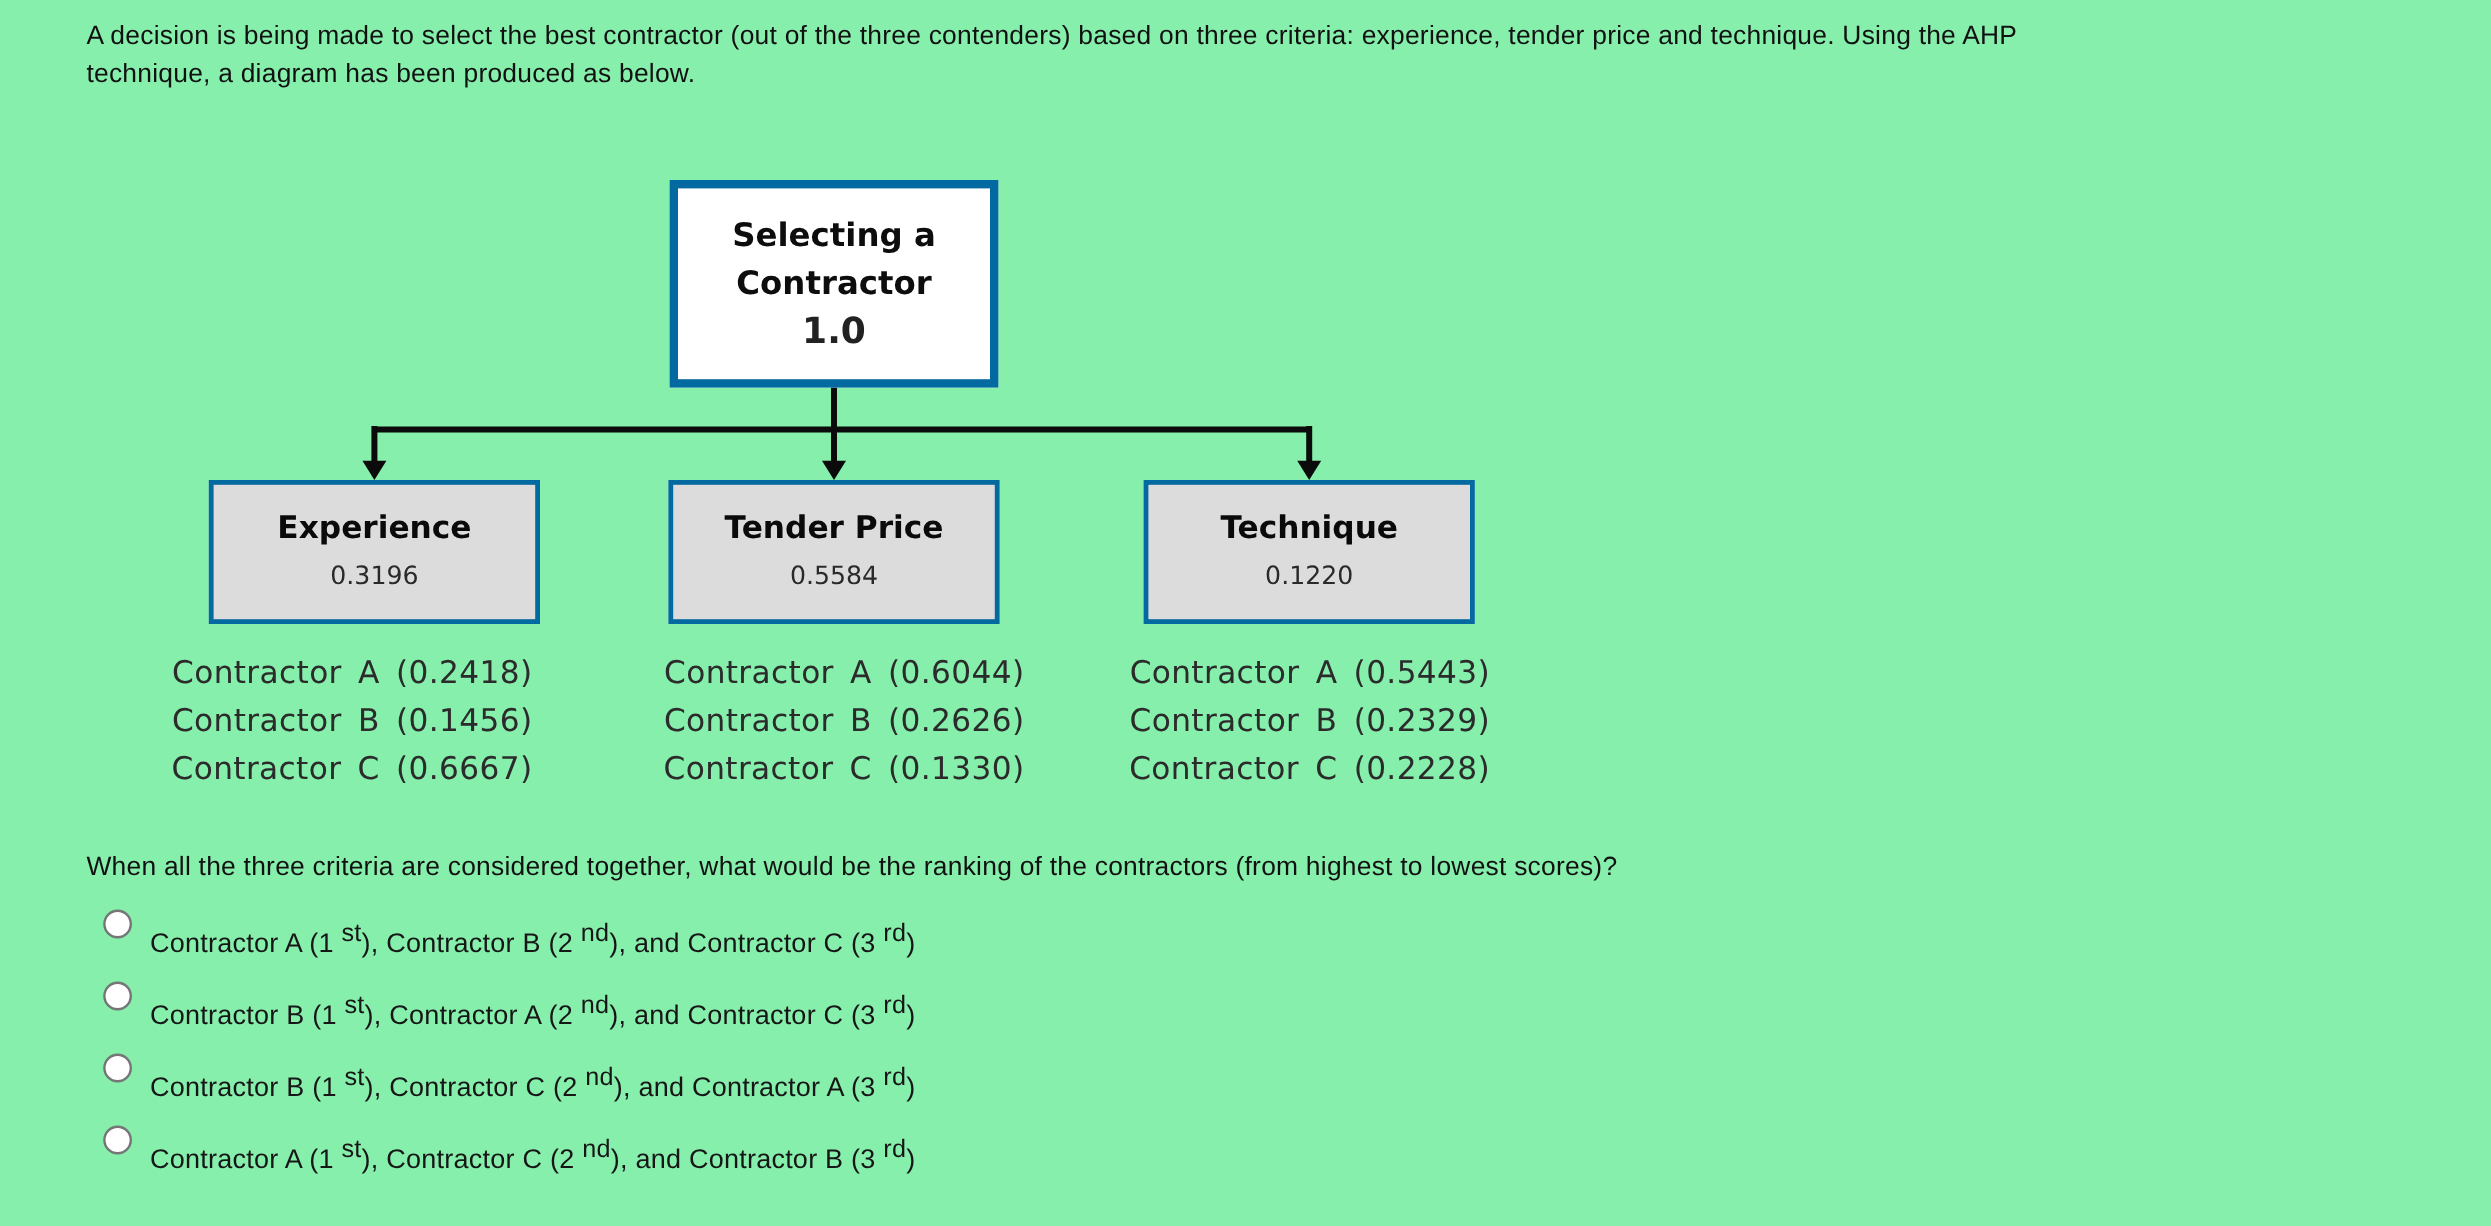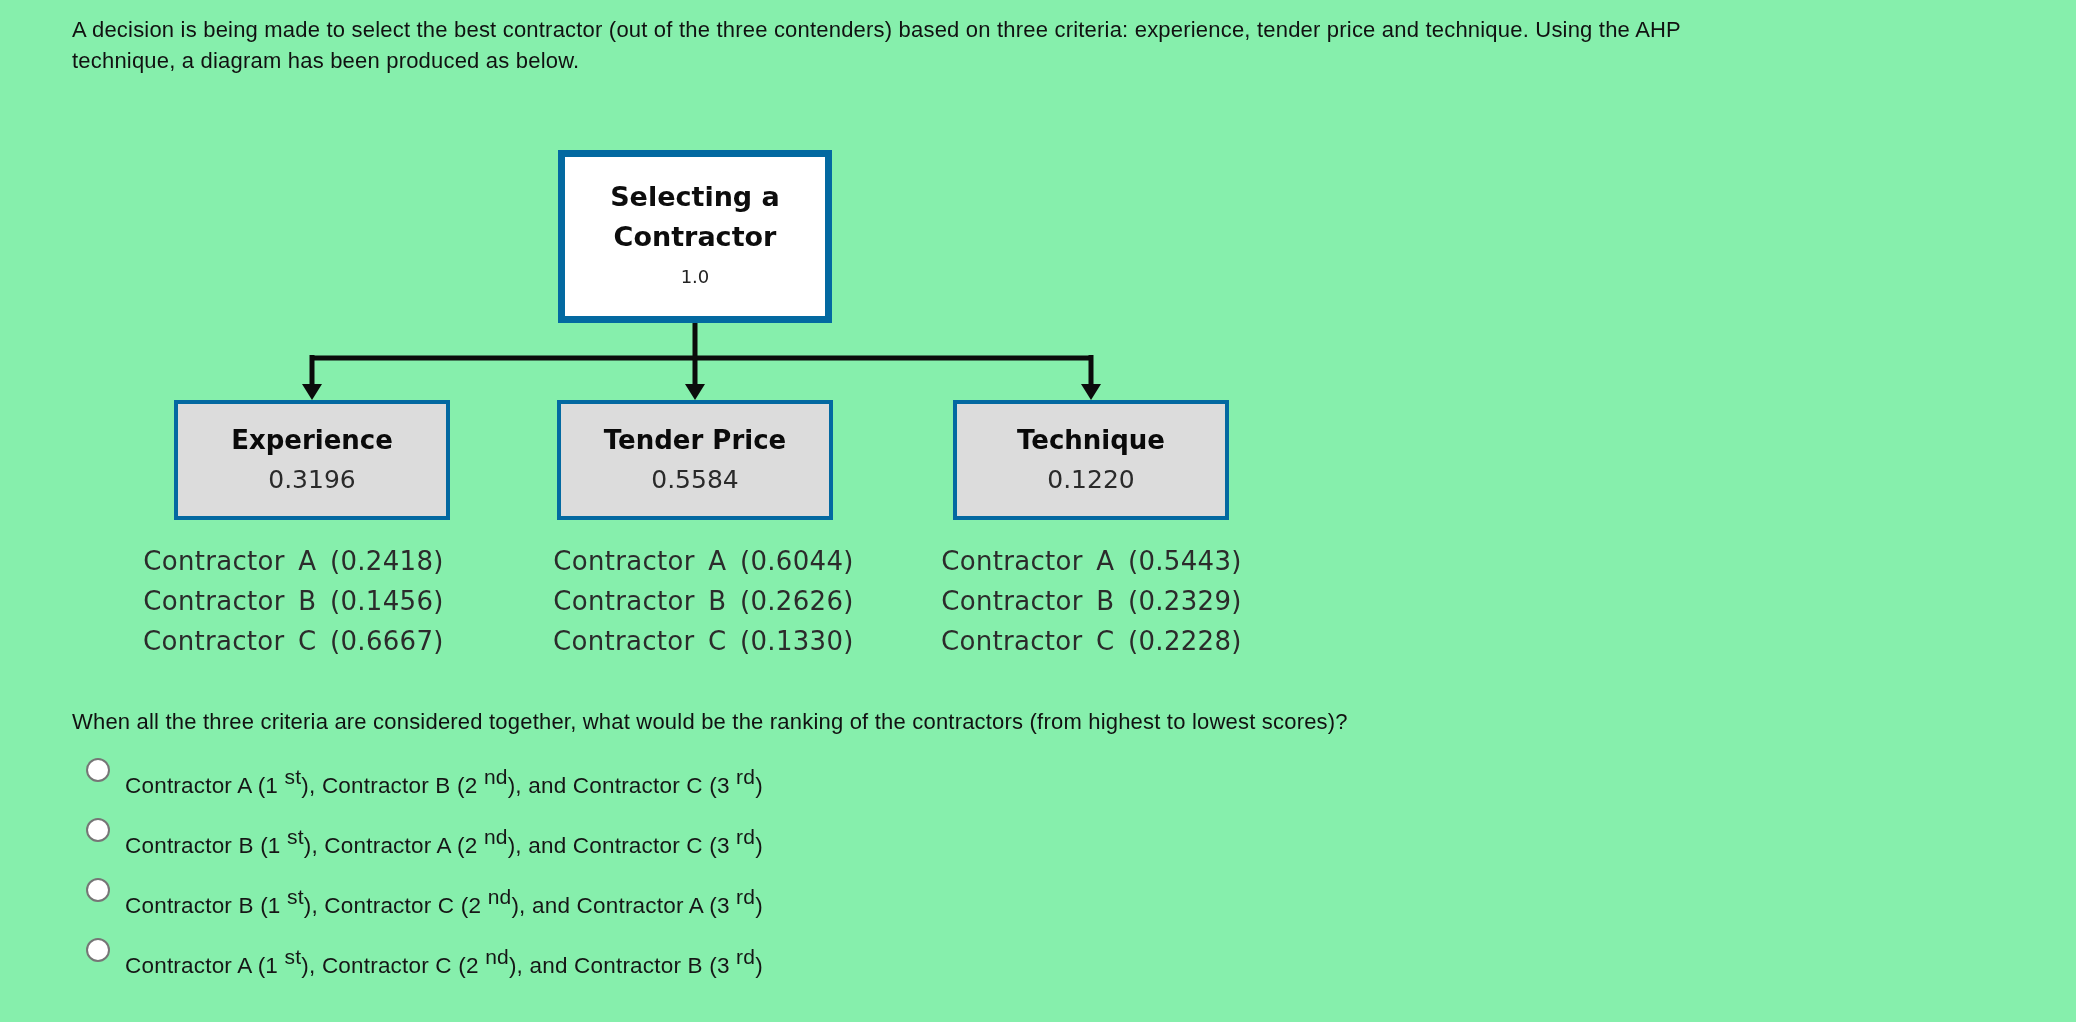--- a/index.html
+++ b/index.html
@@ -25,31 +25,31 @@
     display:flex;flex-direction:column;align-items:center;justify-content:center;
     text-align:center;
     font-family:"DejaVu Sans",sans-serif;
   }
   .goal-node{
     left:558px;top:150px;width:274px;height:173px;
     background:#ffffff;border-width:7px;
     font-size:27px;line-height:40px;
   }
   .goal-title{font-weight:bold;}
-  .goal-weight{font-weight:normal;font-size:18px;color:#222;}
+  .goal-weight{font-weight:bold;font-size:30px;color:#222;}
   .criterion-node{
     top:400px;width:276px;height:120px;
     background:var(--box-fill,#dcdcdc);
     font-size:26px;line-height:40px;
   }
   .crit-0{left:174px;}
   .crit-1{left:557px;}
   .crit-2{left:953px;}
   .crit-name{font-weight:bold;color:#0a0a0a;}
-  .crit-weight{font-size:25px;color:#2a2a2a;}
+  .crit-weight{font-size:21px;color:#2a2a2a;}
   .alt-list{
     position:absolute;top:541px;
     font-family:"DejaVu Sans",sans-serif;
     font-size:26px;line-height:40px;color:#2b2b2b;
     letter-spacing:.3px;word-spacing:5px;
     white-space:nowrap;
     text-align:right;
   }
   .alts-0{left:143px;}
   .alts-1{left:553px;}

